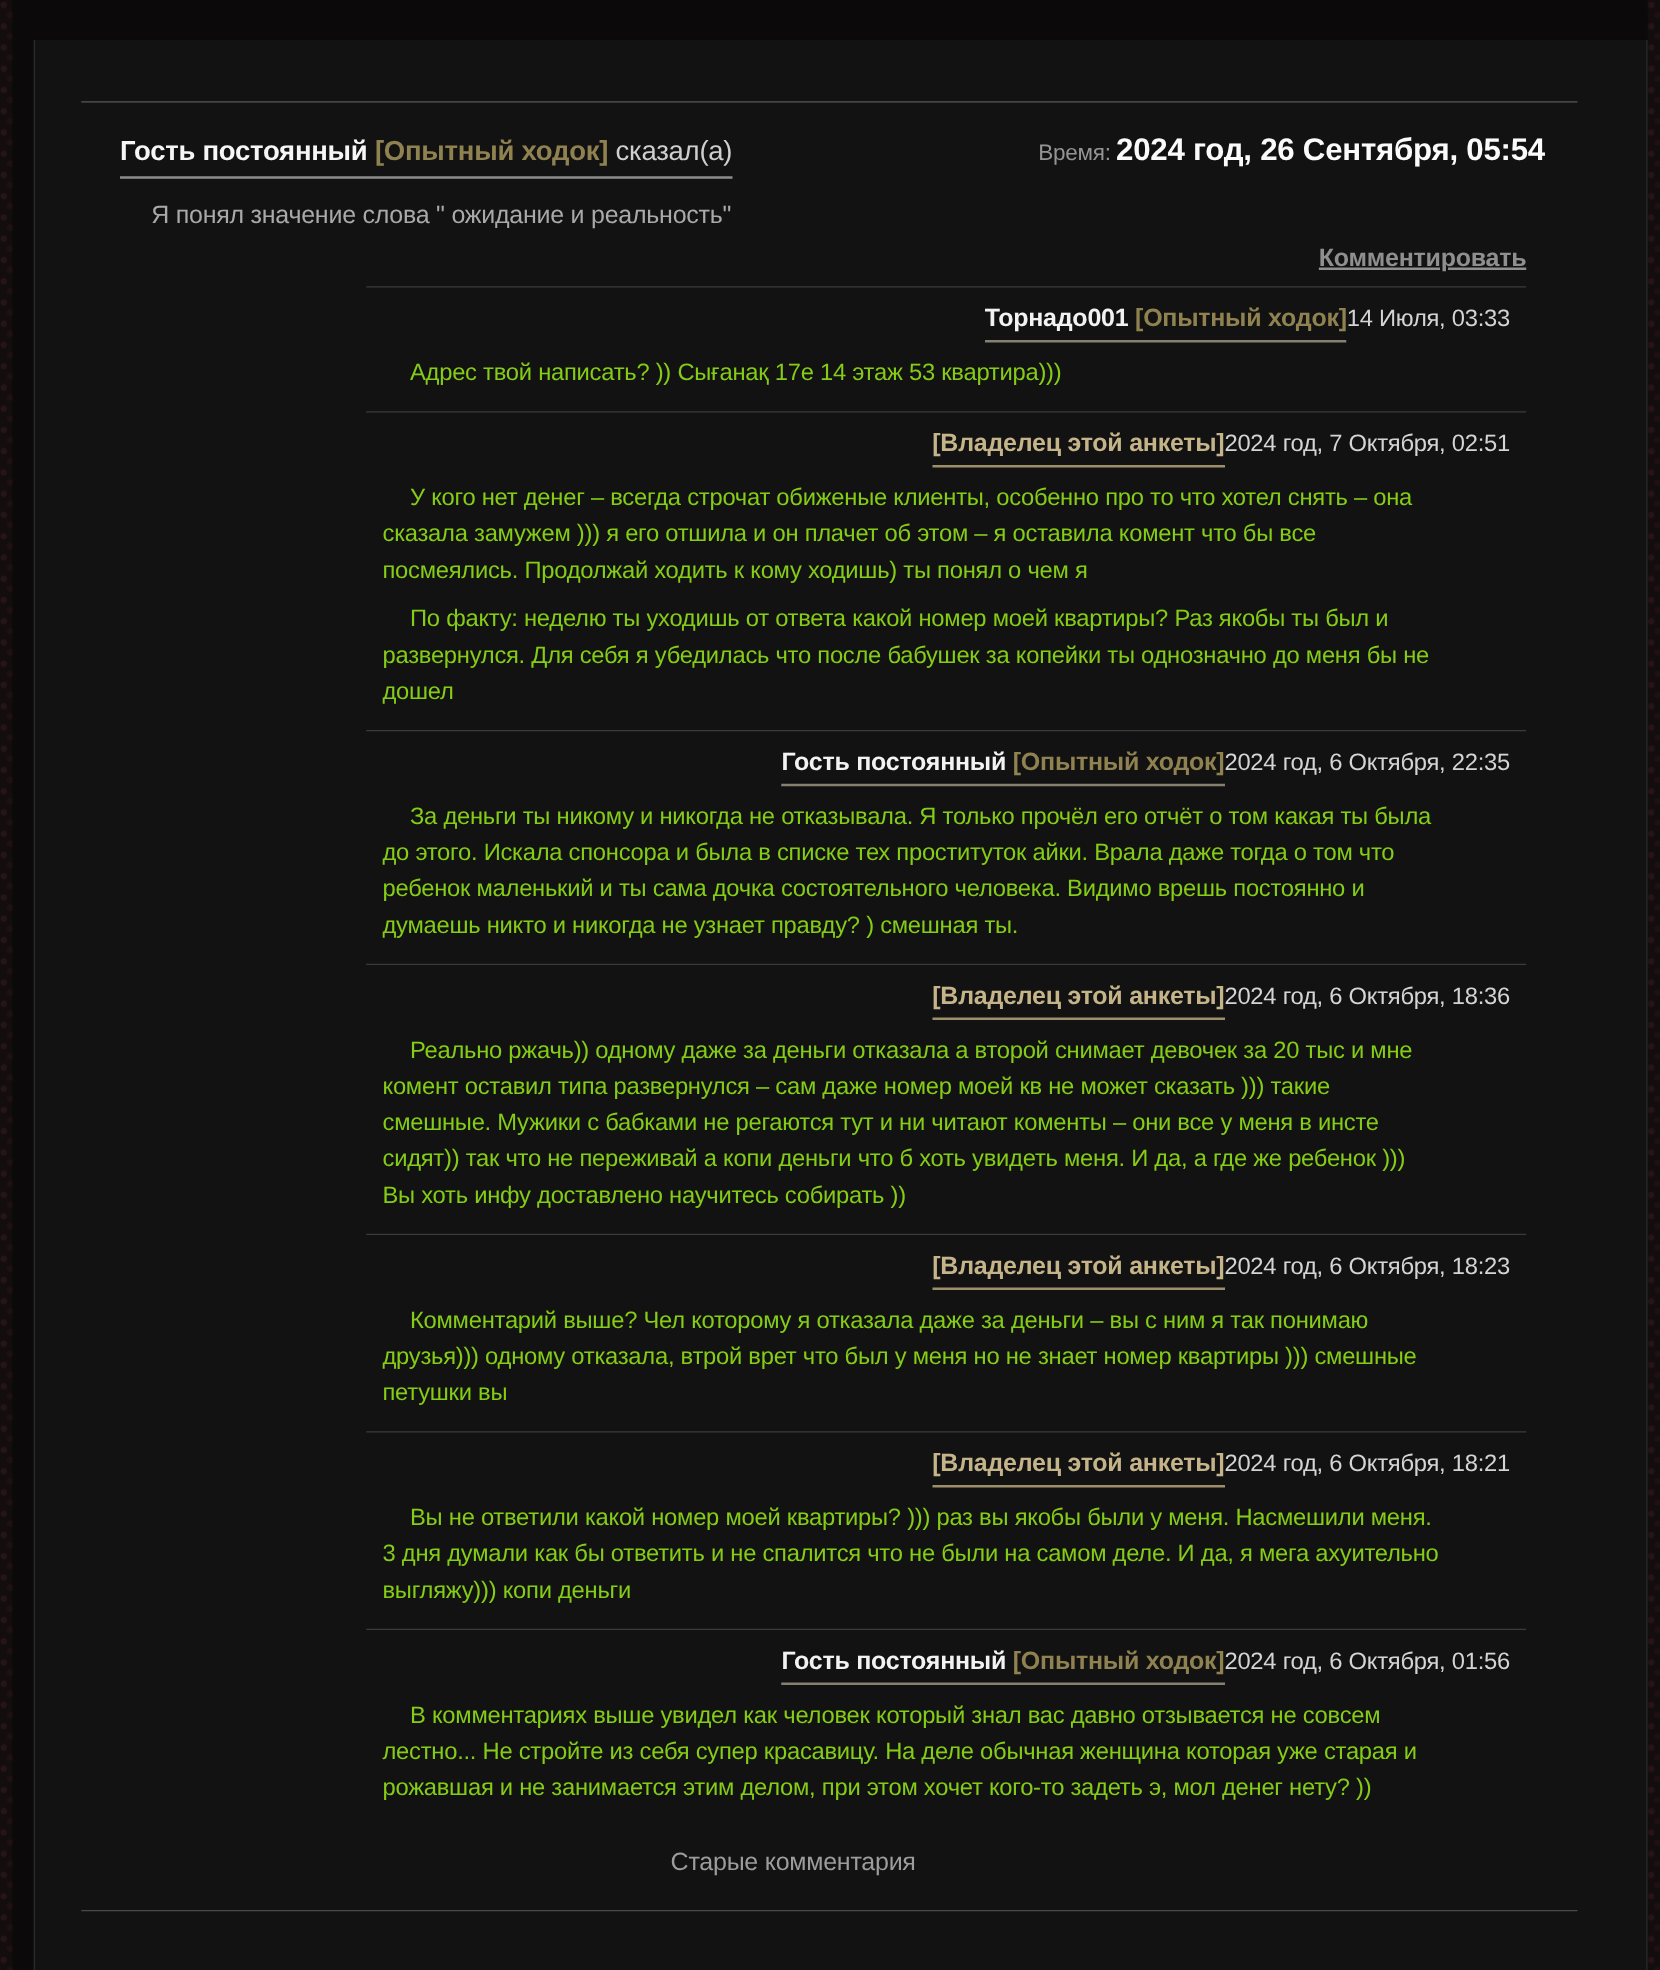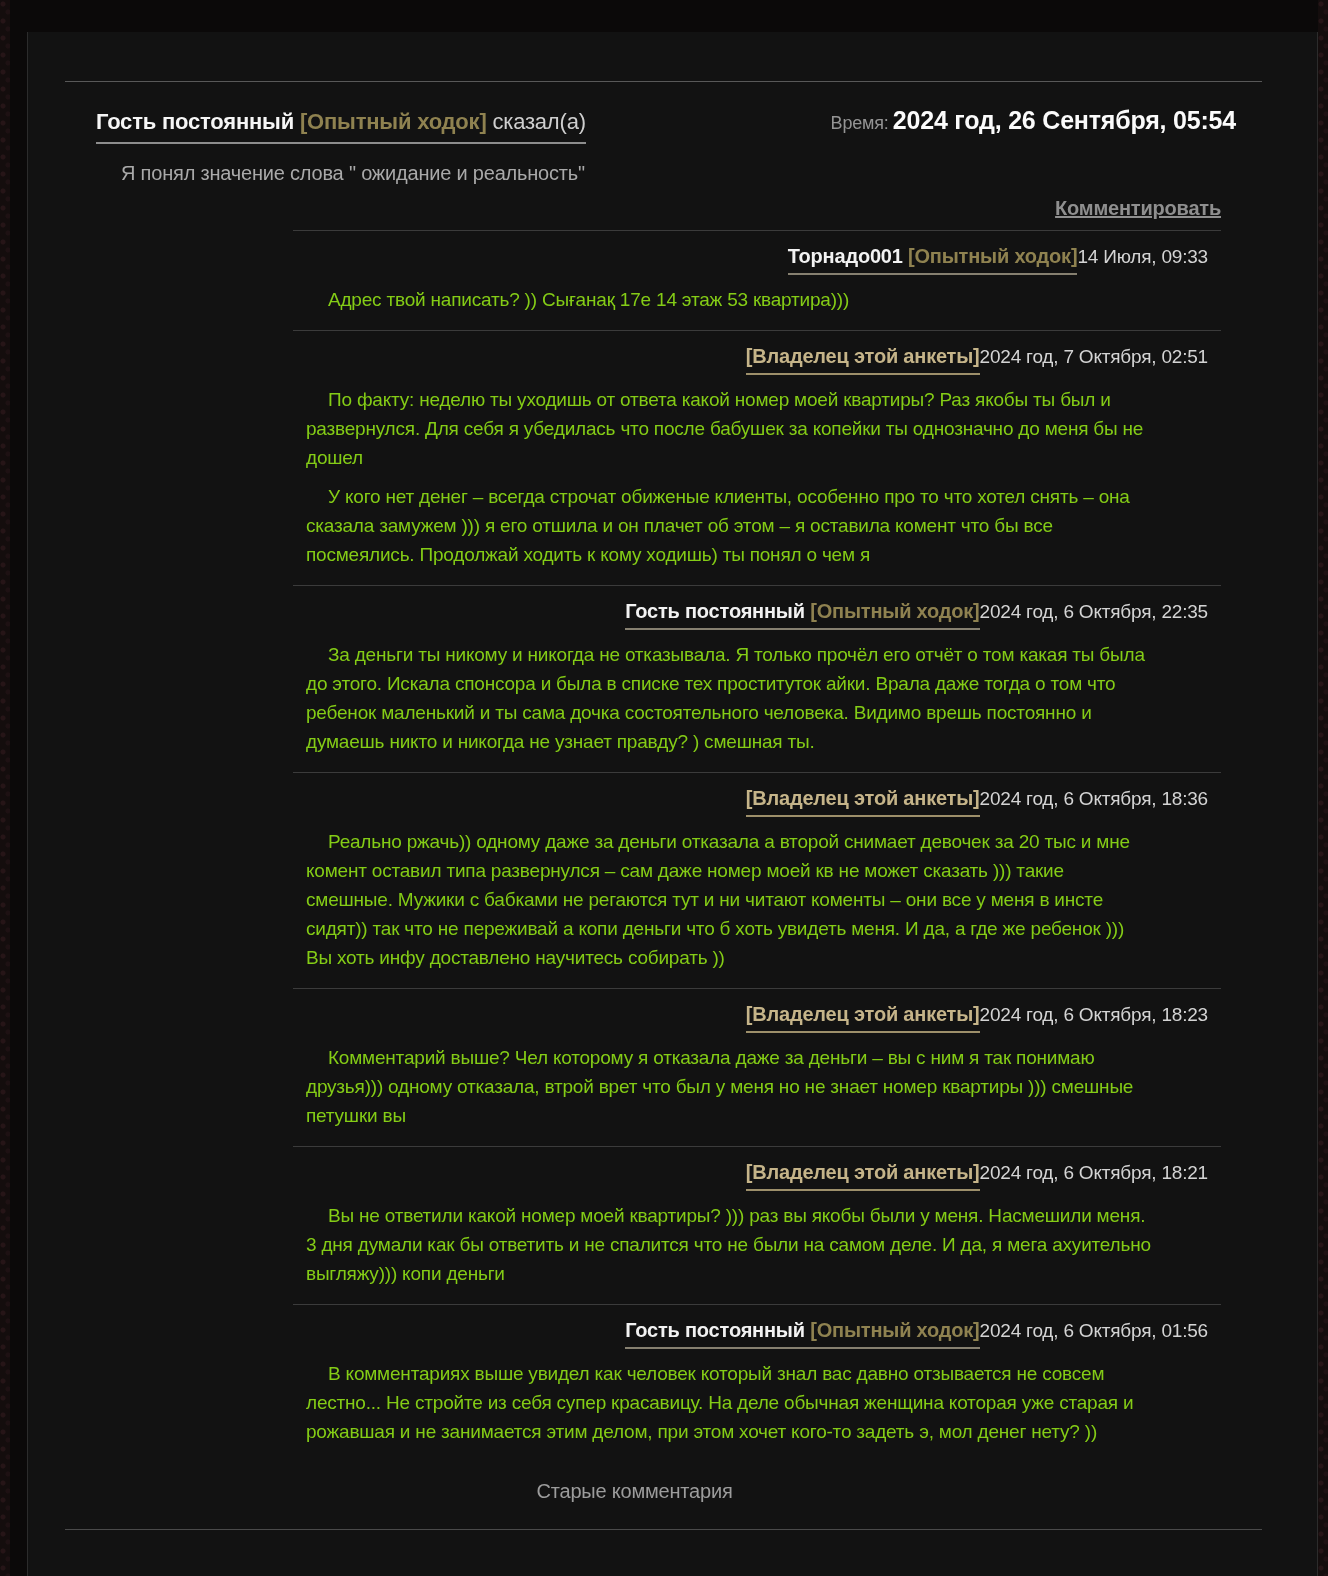--- a/index.html
+++ b/index.html
@@ -111,38 +111,38 @@
       </div>
     </div>
 
     <div class="comments" id="comments">
   <div class="comment">
     <div class="c-header">
       <span class="c-title">
         <span class="c-author">Торнадо001</span>
         <span class="badge">[Опытный ходок]</span>
       </span>
-      <span class="c-time">14 Июля, 09:33</span>
+      <span class="c-time">14 Июля, 03:33</span>
     </div>
     <div class="c-body">
             <p>Адрес твой написать? )) Сығанақ 17е 14 этаж 53 квартира)))</p>
           </div>
   </div>
 
   <div class="comment">
     <div class="c-header">
       <span class="c-title owner">
         
         <span class="badge tan">[Владелец этой анкеты]</span>
       </span>
       <span class="c-time">2024 год, 7 Октября, 02:51</span>
     </div>
     <div class="c-body">
+            <p>У кого нет денег – всегда строчат обиженые клиенты, особенно про то что хотел снять – она сказала замужем ))) я его отшила и он плачет об этом – я оставила комент что бы все посмеялись. Продолжай ходить к кому ходишь) ты понял о чем я</p>
             <p>По факту: неделю ты уходишь от ответа какой номер моей квартиры? Раз якобы ты был и развернулся. Для себя я убедилась что после бабушек за копейки ты однозначно до меня бы не дошел</p>
-            <p>У кого нет денег – всегда строчат обиженые клиенты, особенно про то что хотел снять – она сказала замужем ))) я его отшила и он плачет об этом – я оставила комент что бы все посмеялись. Продолжай ходить к кому ходишь) ты понял о чем я</p>
           </div>
   </div>
 
   <div class="comment">
     <div class="c-header">
       <span class="c-title">
         <span class="c-author">Гость постоянный</span>
         <span class="badge">[Опытный ходок]</span>
       </span>
       <span class="c-time">2024 год, 6 Октября, 22:35</span>

